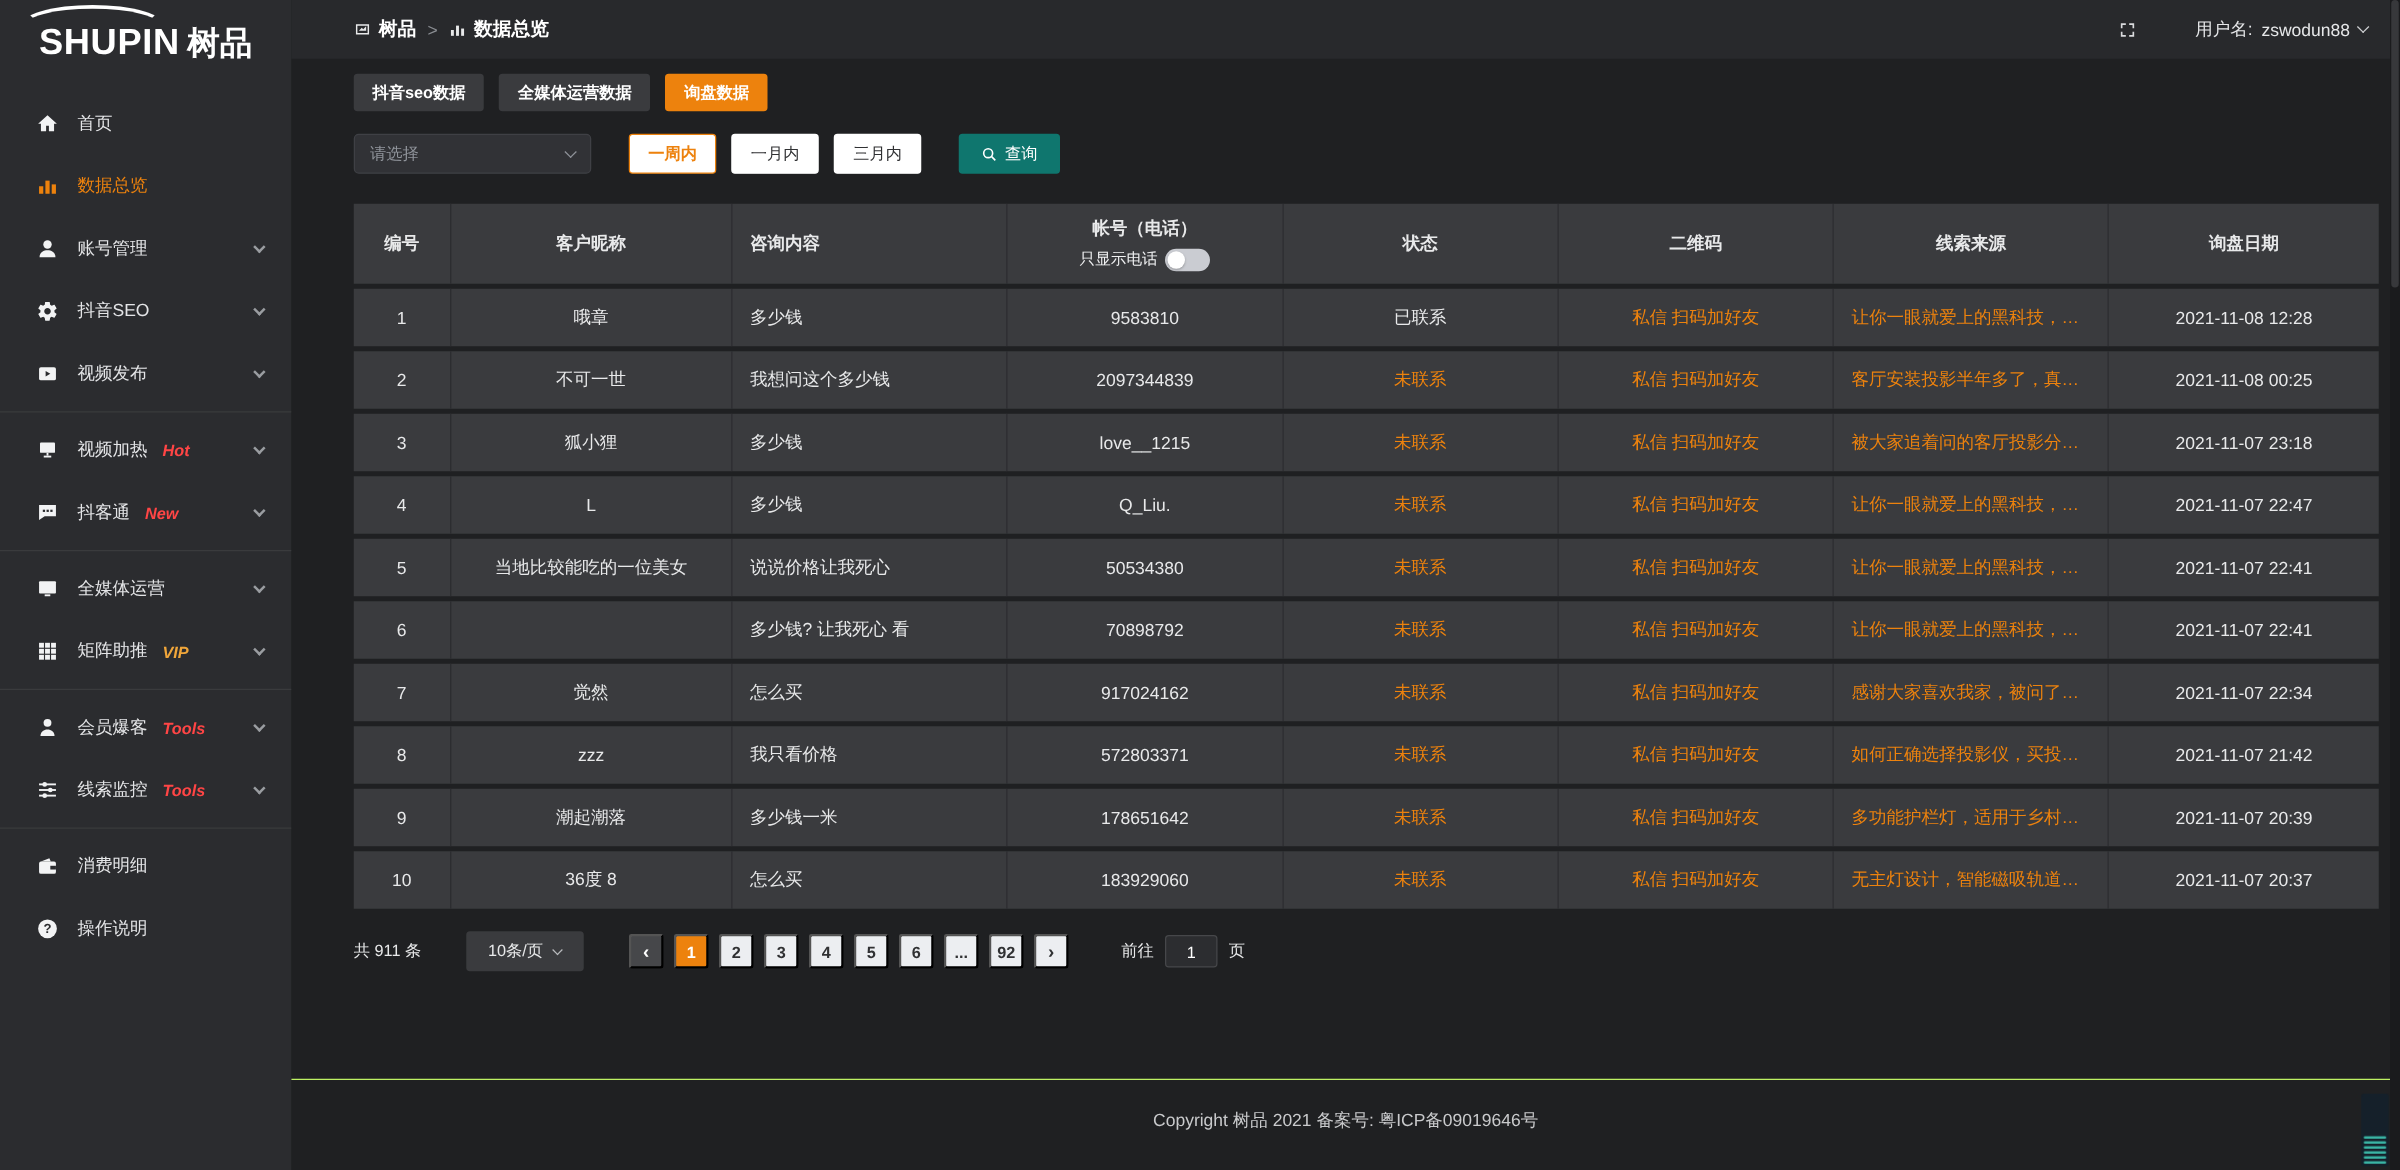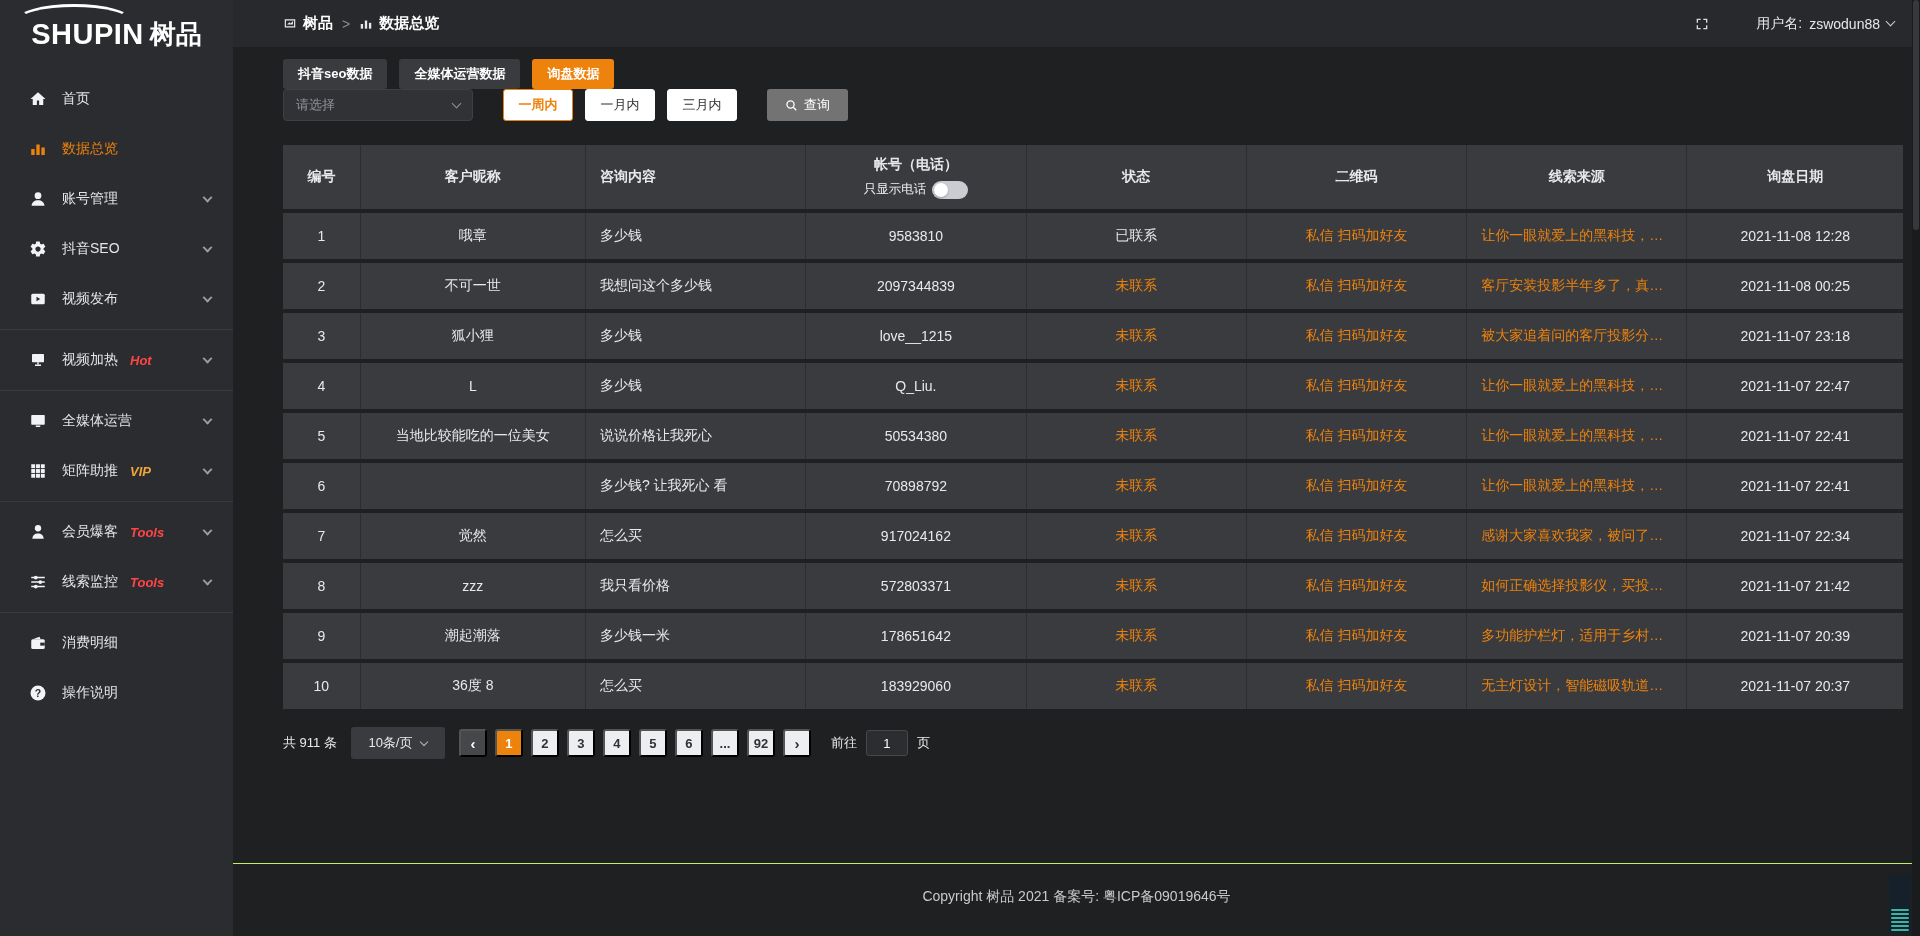--- a/index.html
+++ b/index.html
@@ -39,44 +39,44 @@
   .user-caret { width:7px; height:7px; border-right:1.6px solid #cfd0d3; border-bottom:1.6px solid #cfd0d3; transform:rotate(45deg); margin-top:-4px; }
 
   .content { flex:1; padding:0 17px 0 50px; }
 
   
   .tabs { display:flex; gap:12px; margin-top:12px; }
   .tab { height:30px; padding:0 15px; background:#3a3b3e; color:#fff; font-size:13px; font-weight:bold; border-radius:3px; display:flex; align-items:center; cursor:pointer; }
   .tab.active { background:#ED820D; }
 
   
-  .filters { display:flex; align-items:center; }
+  .filters { display:flex; align-items:center; margin-top:18px; }
   .select { width:190px; height:32px; background:#313236; border:1px solid #3f4045; border-radius:4px; color:#8f939a; font-size:13px; display:flex; align-items:center; justify-content:space-between; padding:0 12px; cursor:pointer; }
   .select-caret { width:7px; height:7px; border-right:1.6px solid #8f939a; border-bottom:1.6px solid #8f939a; transform:rotate(45deg); margin-top:-4px; }
   .range-group { margin-left:30px; display:flex; gap:12px; }
   .range-btn { width:70px; height:32px; background:#ffffff; color:#303133; border:1px solid #ffffff; border-radius:3px; font-size:13px; display:flex; align-items:center; justify-content:center; cursor:pointer; }
   .range-btn.selected { color:#ED820D; border-color:#ED820D; font-weight:bold; }
-  .query-btn { margin-left:30px; height:32px; padding:0 18px; background:#737373; border:none; border-radius:3px; color:#fff; font-size:13px; display:flex; align-items:center; gap:6px; cursor:pointer; }
+  .query-btn { margin-left:30px; height:32px; padding:0 18px; background:#0f766e; border:none; border-radius:3px; color:#fff; font-size:13px; display:flex; align-items:center; gap:6px; cursor:pointer; }
   .query-btn svg { width:13px; height:13px; }
 
   
   table { width:100%; margin-top:20px; border-collapse:separate; border-spacing:0 4px; table-layout:fixed; }
   th, td { background:#3a3b3e; color:#e8e9ea; font-size:14px; text-align:center; border-right:1px solid #2c2d30; overflow:hidden; white-space:nowrap; text-overflow:ellipsis; }
   th:last-child, td:last-child { border-right:none; }
   th { height:64px; font-weight:bold; }
   td { height:46px; }
   .col-left { text-align:left; padding:0 14px; }
   .txt-orange { color:#ED820D; }
   .th-stack { display:flex; flex-direction:column; align-items:center; gap:7px; }
   .toggle-row { display:flex; align-items:center; gap:6px; font-weight:normal; font-size:12.5px; color:#f0f1f2; }
   .switch { width:36px; height:18px; background:#caccd2; border-radius:9px; position:relative; display:inline-block; cursor:pointer; }
   .switch::after { content:''; position:absolute; left:2px; top:2px; width:14px; height:14px; background:#ffffff; border-radius:50%; box-shadow:0 1px 2px rgba(0,0,0,.25); }
 
   
-  .pagination { display:flex; align-items:center; margin-top:14px; color:#e8e9ea; font-size:13px; }
+  .pagination { display:flex; align-items:center; margin-top:14px; color:#e8e9ea; font-size:13px;gap:22px; }
   .pg-total { margin-right:14px; }
   .page-size { width:94px; height:32px; background:#3a3b3e; border-radius:3px; display:flex; align-items:center; justify-content:center; gap:9px; cursor:pointer; margin-right:14px; }
   .ps-caret { width:6px; height:6px; border-right:1.5px solid #b9bbbe; border-bottom:1.5px solid #b9bbbe; transform:rotate(45deg); margin-top:-3px; }
   .pg-btns { display:flex; align-items:center; gap:8px; }
   .pg-btn { min-width:28px; height:28px; padding:0 4px; border-radius:3px; background:#eceef1; color:#303133; display:flex; align-items:center; justify-content:center; font-size:13px; font-weight:bold; cursor:pointer; }
   .pg-btn.prev { background:#46474a; color:#ffffff; }
   .pg-btn.active { background:#ED820D; color:#ffffff; }
   .pg-arrow { font-size:15px; line-height:1; }
   .goto { margin-left:20px; display:flex; align-items:center; gap:9px; }
   .goto input { width:42px; height:26px; background:#2c2d30; border:1px solid #46474a; border-radius:3px; color:#fff; text-align:center; font-size:13px; font-family:inherit; }
@@ -153,20 +153,33 @@
         <div class="nav-item">
           <span class="nav-icon">
             <svg viewBox="0 0 24 24">
               <rect x="4" y="4" width="16" height="11" rx="1"></rect>
               <rect x="11" y="15" width="2" height="3"></rect>
               <rect x="8" y="18" width="8" height="2"></rect>
             </svg>
           </span>
           <span class="nav-label">视频加热</span>
           <span class="nav-badge red">Hot</span>
+          <span class="nav-chevron"></span>
+        </div>
+        <div class="nav-item">
+          <span class="nav-icon">
+            <svg viewBox="0 0 24 24">
+              <path d="M3 4h18v12H9l-6 4z"></path>
+              <rect x="7" y="9" width="2.4" height="2.4" fill="#2b2c2f"></rect>
+              <rect x="11" y="9" width="2.4" height="2.4" fill="#2b2c2f"></rect>
+              <rect x="15" y="9" width="2.4" height="2.4" fill="#2b2c2f"></rect>
+            </svg>
+          </span>
+          <span class="nav-label">抖客通</span>
+          <span class="nav-badge red">New</span>
           <span class="nav-chevron"></span>
         </div>
         <div class="nav-divider"></div>
         <div class="nav-item">
           <span class="nav-icon">
             <svg viewBox="0 0 24 24">
               <rect x="3" y="4" width="18" height="13" rx="1"></rect>
               <rect x="9" y="18" width="6" height="2"></rect>
             </svg>
           </span>

